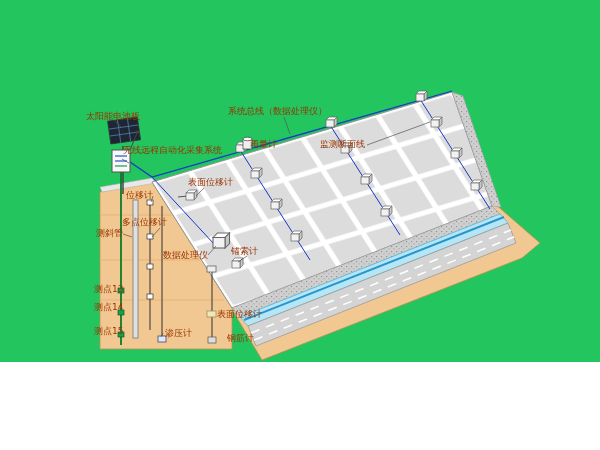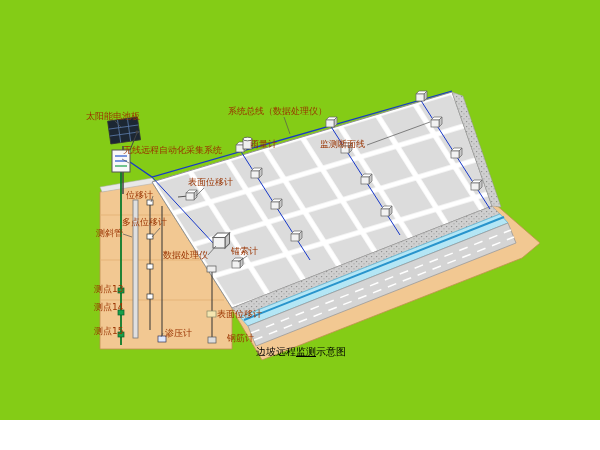--- a/index.html
+++ b/index.html
@@ -1,16 +1,16 @@
 <!DOCTYPE html>
 <html><head>
 <meta charset="utf-8">
 <style>
   html,body{margin:0;padding:0;background:#fff;}
-  #stage{position:relative;width:600px;height:420px;background:#84cc16;overflow:hidden;
+  #stage{position:relative;width:600px;height:362px;background:#22c55e;overflow:hidden;
          font-family:"DejaVu Sans",sans-serif;}
   #stage svg{position:absolute;left:0;top:0;}
   .lbl{position:absolute;font-size:9px;line-height:1.1;color:#993300;white-space:nowrap;}
   .caption{position:absolute;font-size:10px;color:#000;white-space:nowrap;}
   .caption .u{text-decoration:underline;}
 </style>
 </head>
 <body>
 
 <div id="stage">
@@ -161,15 +161,14 @@
 <div class="lbl" style="left:96px;top:229px">测斜管</div>
 <div class="lbl" style="left:163px;top:251px">数据处理仪</div>
 <div class="lbl" style="left:231px;top:247px">锚索计</div>
 <div class="lbl" style="left:94px;top:285px">测点13</div>
 <div class="lbl" style="left:94px;top:303px">测点14</div>
 <div class="lbl" style="left:94px;top:327px">测点15</div>
 <div class="lbl" style="left:165px;top:329px">渗压计</div>
 <div class="lbl" style="left:217px;top:310px">表面位移计</div>
 <div class="lbl" style="left:227px;top:334px">钢筋计</div>
 
-<div class="caption" style="left:256px;top:345px"><span>边坡远程</span><span class="u">监测</span><span>示意图</span></div>
 
 </div>
 
 </body></html>

